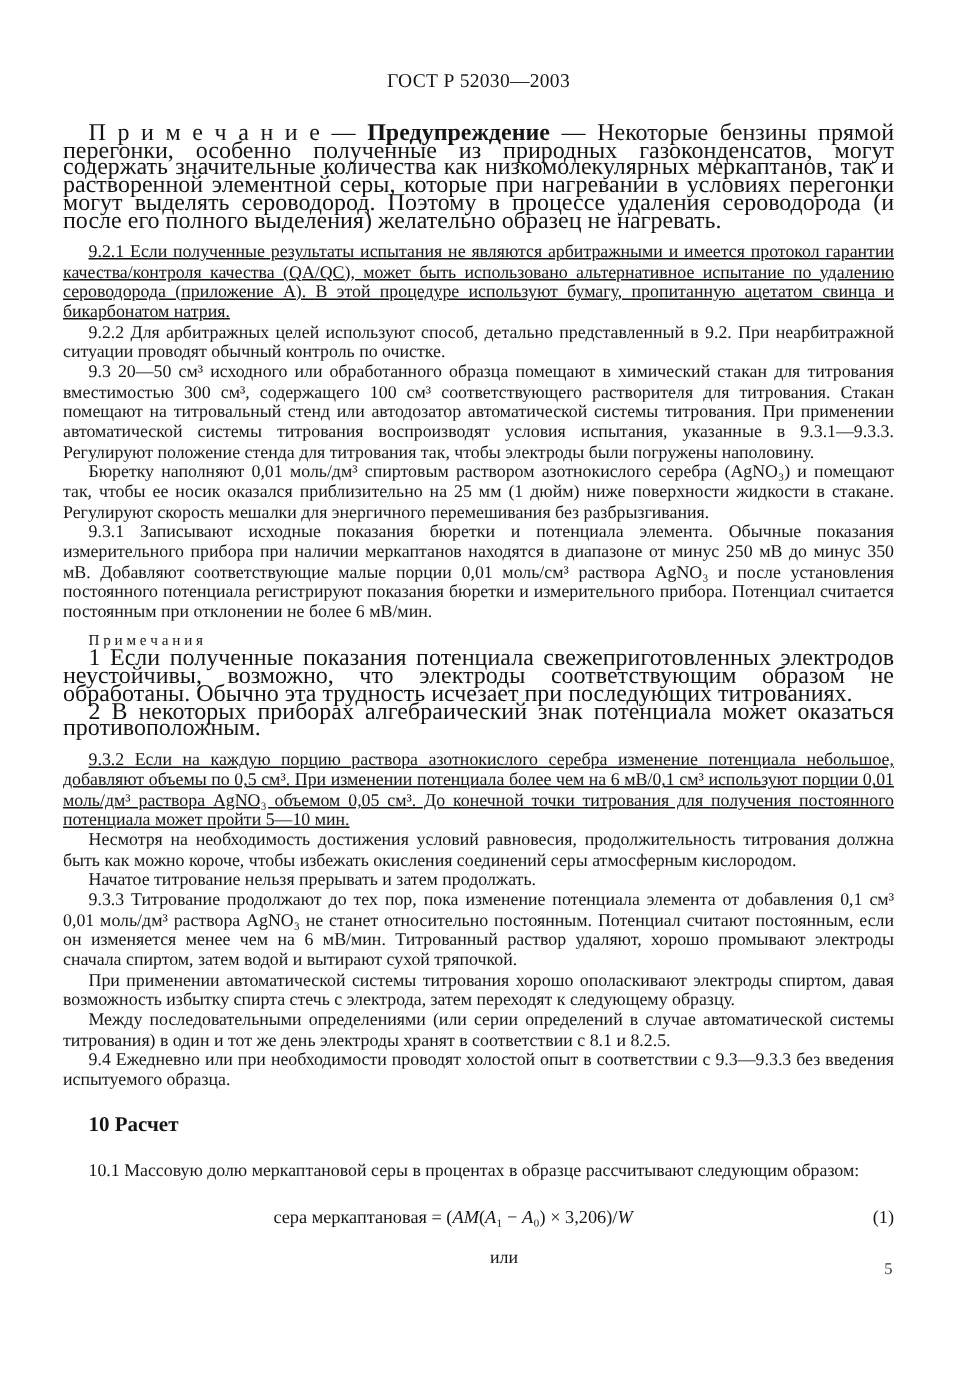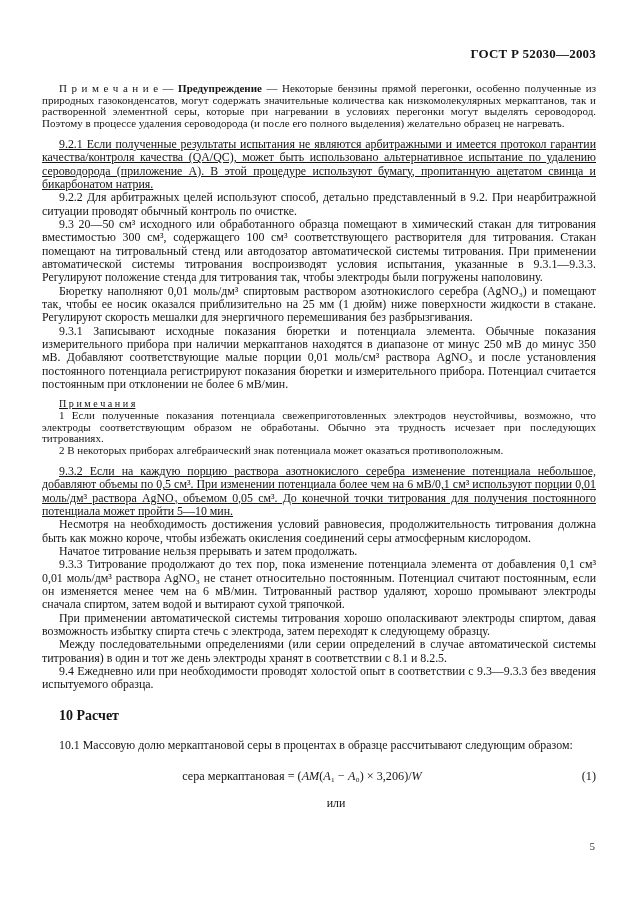--- a/index.html
+++ b/index.html
@@ -3,27 +3,27 @@
 <meta charset="utf-8">
 <style>
   html,body{margin:0;padding:0;background:#888;}
   .page{
     width:636px;height:920px;background:#ffffff;box-sizing:border-box;
     padding:46px 40px 0 42px;position:relative;overflow:hidden;
     font-family:"Liberation Serif","DejaVu Serif",serif;color:#151515;
     margin:0 auto;
   }
   .doc-header{
-    text-align:right;font-weight:bold;font-size:13px;line-height:15px;
+    text-align:center;font-weight:normal;font-size:13px;line-height:15px;
     margin-bottom:22px;letter-spacing:.2px;
   }
   p{margin:0;text-align:justify;}
   .body{font-size:11.9px;line-height:13.35px;text-indent:17px;}
-  .note{font-size:11px;line-height:11.7px;text-indent:17px;}
-  .note-head{font-size:10.1px;line-height:11.7px;text-indent:17px;margin-top:7px;text-decoration:underline;}
+  .note{font-size:16px;line-height:11.7px;text-indent:17px;}
+  .note-head{font-size:10.1px;line-height:11.7px;text-indent:17px;margin-top:7px;}
   .note + .body{margin-top:8px;text-decoration:underline;}
   .h2{font-size:14px;font-weight:bold;text-indent:17px;margin:16px 0 15px;text-align:left;}
   .formula-row{display:flex;align-items:flex-end;margin:17px 0 13px;font-size:12.2px;}
   .formula{flex:1;text-align:center;}
   .eqnum{width:34px;text-align:right;}
   .ili{font-size:11.9px;line-height:13.35px;text-indent:34px;text-align:center;}
   .footer-center{
     position:absolute;left:0;right:0;bottom:68px;text-align:center;
     font-size:11px;color:#333;
   }

